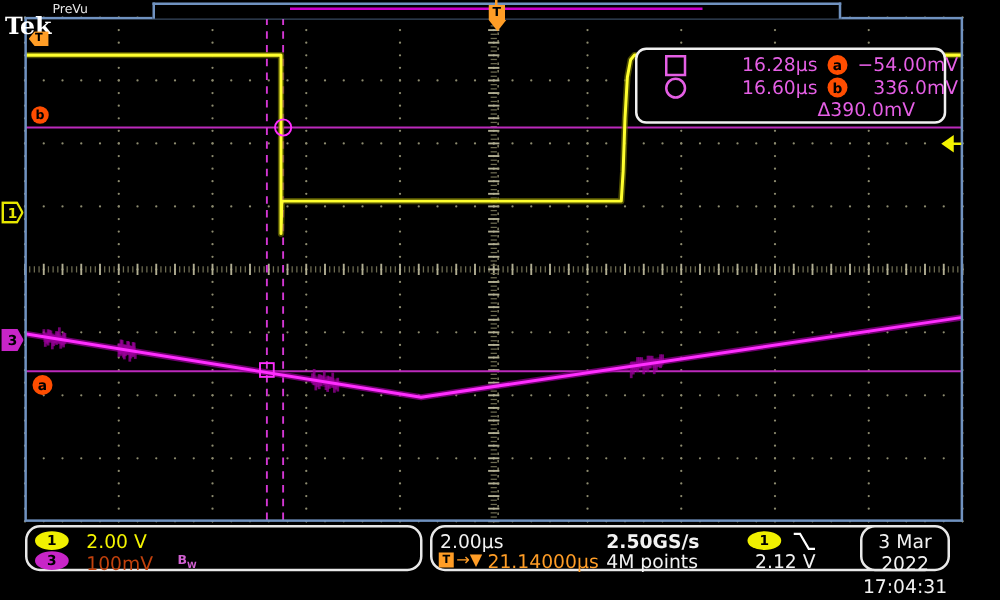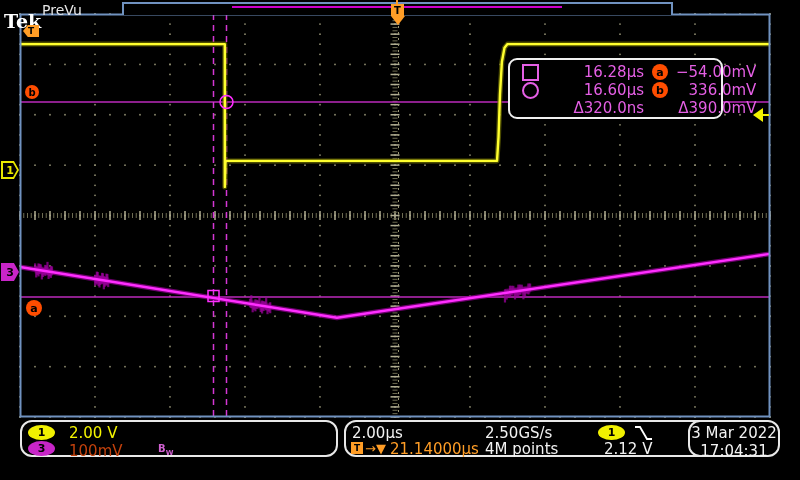--- a/index.html
+++ b/index.html
@@ -2,21 +2,21 @@
 <html><head>
 <meta charset="utf-8">
 <style>
   html,body{margin:0;padding:0;background:#000;}
   #screen{position:relative;width:800px;height:480px;background:#000;overflow:hidden;
           font-family:"DejaVu Sans","Liberation Sans",sans-serif;}
   #scope-svg{position:absolute;left:0;top:0;}
   
   .tek-logo{position:absolute;left:4px;top:0px;color:#fff;font-family:"DejaVu Serif","Liberation Serif",serif;
             font-weight:bold;font-size:19px;letter-spacing:0px;margin-top:10px;}
-  .prevu{position:absolute;left:42px;top:2px;color:#e6e6e6;font-size:14px;}
+  .prevu{position:absolute;left:42px;top:2px;color:#e6e6e6;font-size:10px;}
   .topbar{position:absolute;left:122px;top:2px;width:547px;height:11px;
           border:2px solid #7092c0;border-bottom:none;background:#000;}
   .topbar-line{position:absolute;left:232px;top:6px;width:330px;height:2px;background:#cc00cc;}
   
   .trig-stem{position:absolute;left:396px;top:0;width:2px;height:5px;background:#ff9d26;}
   .trig-flag{position:absolute;left:391px;top:4px;width:13px;height:12px;background:#ff9d26;
              color:#000;font-size:10px;font-weight:bold;display:flex;align-items:center;justify-content:center;}
   .trig-tri{position:absolute;left:391px;top:16px;width:0;height:0;
             border-left:7px solid transparent;border-right:7px solid transparent;border-top:9px solid #ff9d26;}
   
@@ -29,36 +29,36 @@
   .chmark{position:absolute;left:1px;width:18px;height:18px;
           clip-path:polygon(0 0,72% 0,100% 50%,72% 100%,0 100%);}
   .chmark .inner{position:absolute;inset:2px;background:#000;
           clip-path:polygon(0 0,72% 0,100% 50%,72% 100%,0 100%);}
   .chmark .lbl{position:absolute;inset:0;display:flex;align-items:center;justify-content:center;
           font-size:11px;font-weight:bold;}
   .trig-arrow-tri{position:absolute;left:753px;top:108px;width:0;height:0;
           border-top:7px solid transparent;border-bottom:7px solid transparent;border-right:10px solid #f2f200;}
   .trig-arrow-tail{position:absolute;left:762px;top:114px;width:7px;height:2px;background:#f2f200;}
   
-  .readout{position:absolute;left:508px;top:38px;width:215px;height:61px;background:#000;
-           border:2px solid #f0f0f0;border-radius:9px;padding:3px 8px 2px 8px;box-sizing:border-box;
+  .readout{position:absolute;left:508px;top:38px;width:249px;height:61px;background:#000;
+           border:2px solid #f0f0f0;border-radius:9px;padding:3px 8px 2px 18px;box-sizing:border-box;
            display:grid;grid-template-columns:30px 96px 32px 1fr;grid-template-rows:1fr 1fr 1fr;
-           align-items:center;color:#e55fe5;font-size:15px;margin-top:20px;}
+           align-items:center;color:#e55fe5;font-size:15px;}
   .readout .num{text-align:right;white-space:nowrap;}
   .sym-square{width:13px;height:13px;border:2px solid #e55fe5;margin-left:4px;}
   .sym-circle{width:13px;height:13px;border:2px solid #e55fe5;border-radius:50%;margin-left:4px;}
   .readout .badge{position:static;width:16px;height:16px;font-size:11px;margin-left:8px;}
   
   .bbox{position:absolute;top:420px;height:37px;background:#000;border:2px solid #e8e8e8;
         border-radius:12px;box-sizing:border-box;color:#f2f2f2;font-size:15px;}
   .ellipse{position:absolute;width:27px;height:15px;border-radius:50%;color:#000;
            font-size:11px;font-weight:bold;display:flex;align-items:center;justify-content:center;}
   .yel{background:#f0f000;}
   .mag{background:#c825c8;}
-  .bw{color:#d060d0;font-size:10px;font-weight:bold;margin-left:16px;}
+  .bw{color:#d060d0;font-size:10px;font-weight:bold;}
   .bw sub{font-size:7px;}
   .t-icon{position:absolute;width:12px;height:12px;background:#ff9d26;color:#000;font-size:9px;
           font-weight:bold;display:flex;align-items:center;justify-content:center;}
   .orange-txt{color:#ff9d26;}
   .abs{position:absolute;white-space:nowrap;}
 </style>
 </head>
 <body>
 
 <div id="screen">
@@ -1425,45 +1425,44 @@
     <div class="num">16.28µs</div>
     <div class="badge orange">a</div>
     <div class="num">−54.00mV</div>
 
     <div class="sym-circle"></div>
     <div class="num">16.60µs</div>
     <div class="badge orange">b</div>
     <div class="num">336.0mV</div>
 
     <div></div>
-    <div class="num">Δ320.0ns</div>
     <div></div>
     <div class="num">Δ390.0mV</div>
   </div>
 
   <div class="bbox" style="left:20px;width:318px;">
     <div class="ellipse yel" style="left:6px;top:3px;">1</div>
     <span class="abs" style="left:47px;top:2px;color:#f5f500;text-align:center;">2.00 V</span>
     <div class="ellipse mag" style="left:6px;top:19px;">3</div>
     <span class="abs" style="left:47px;top:20px;color:#c2410c;">100mV</span>
     <span class="abs bw" style="left:120px;top:21px;"><span>B</span><sub>W</sub></span>
   </div>
 
   <div class="bbox" style="left:344px;width:408px;">
     <span class="abs" style="left:6px;top:2px;">2.00µs</span>
     <div class="t-icon" style="left:5px;top:20px;">T</div>
     <span class="abs orange-txt" style="left:19px;top:19px;font-size:13px;">→▼</span>
     <span class="abs orange-txt" style="left:44px;top:18px;">21.14000µs</span>
-    <span class="abs" style="left:139px;top:2px;">2.50GS/s</span>
+    <span class="abs" style="left:139px;top:2px;font-weight:bold;">2.50GS/s</span>
     <span class="abs" style="left:139px;top:18px;">4M points</span>
     <div class="ellipse yel" style="left:252px;top:3px;">1</div>
     <svg class="abs" style="left:287px;top:2px;" width="20" height="18">
       <polyline points="2,3 7,3 14,15 19,15" fill="none" stroke="#fff" stroke-width="1.8"></polyline>
     </svg>
     <span class="abs" style="left:258px;top:18px;">2.12 V</span>
   </div>
 
-  <div class="bbox" style="left:688px;width:92px;text-align:center;">
+  <div class="bbox" style="left:688px;width:72px;text-align:center;">
     <div style="margin-top:2px;">3 Mar 2022</div>
     <div>17:04:31</div>
   </div>
 
 </div>
 
 </body></html>

